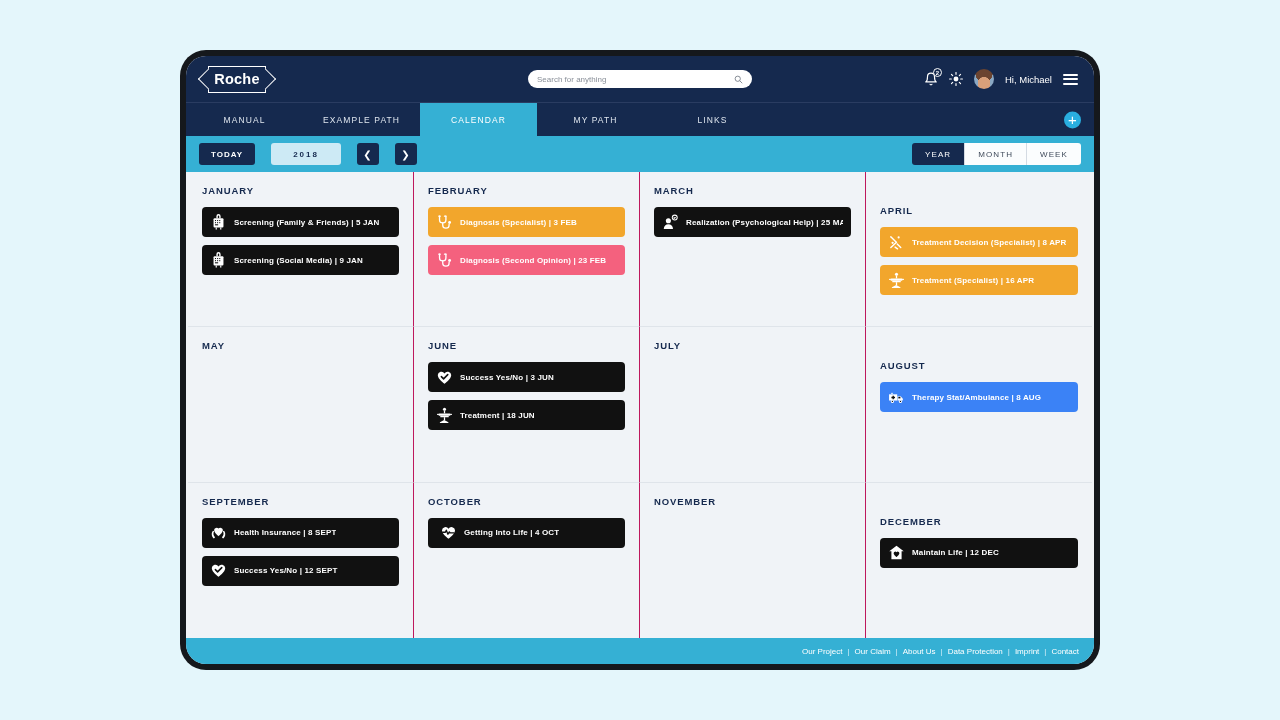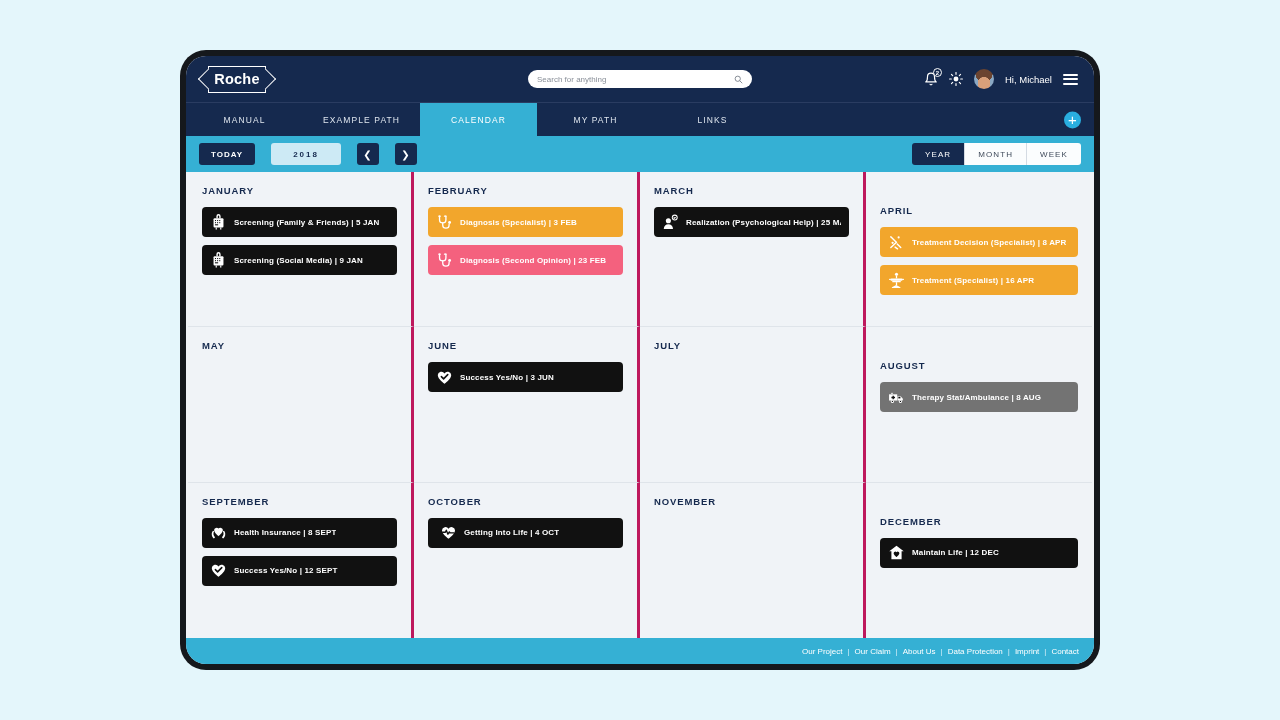--- a/index.html
+++ b/index.html
@@ -173,21 +173,21 @@
     flex: 1;
     background: #f0f3f7;
     display: grid;
     grid-template-columns: repeat(4, 1fr);
     grid-template-rows: repeat(3, 1fr);
     padding: 0 2px;
     overflow: hidden;
   }
   .month-cell {
     padding: 13px 14px 0 14px;
-    border-right: 3px solid #be185d;
+    border-right: 1px solid #be185d;
     border-bottom: 1px solid #dfe4ea;
     overflow: hidden;
   }
   .month-cell:nth-child(4n) { border-right: none; margin-top: 20px; }
   .month-cell:nth-child(n+9) { border-bottom: none; }
   .month-name {
     color: #15294e;
     font-size: 9.5px; font-weight: bold;
     letter-spacing: .9px;
     margin-bottom: 11px;
@@ -428,27 +428,42 @@
           <div class="month-name">JUNE</div>
           <div class="event-card" style="background: rgb(17, 17, 17);">
             <span class="ev-icon">
               <svg viewBox="0 0 24 24">
                 <path d="M12 21S2.5 14.5 2.5 8.6A5.1 5.1 0 0112 6.3a5.1 5.1 0 019.5 2.3C21.5 14.5 12 21 12 21z" fill="#fff"></path>
                 <path d="M7.6 10.8l3.1 3.1 5.9-5.9" fill="none" stroke="#111" stroke-width="2.2" stroke-linecap="round" stroke-linejoin="round"></path>
               </svg>
             </span>
             <span class="event-label">Success Yes/No | 3 JUN</span>
           </div>
+          <div class="event-card" style="background: rgb(17, 17, 17);">
+            <span class="ev-icon">
+              <svg viewBox="0 0 24 24" fill="#fff">
+                <circle cx="12" cy="3.2" r="2.2"></circle>
+                <rect x="11.1" y="5" width="1.8" height="4"></rect>
+                <rect x="3.5" y="9" width="17" height="3.2" rx="1.2"></rect>
+                <rect x="6" y="12.2" width="12" height="2.4" rx="1"></rect>
+                <rect x="11.1" y="14.4" width="1.8" height="4.5"></rect>
+                <path d="M5.5 21.5l6-3 6 3v1.2h-12z"></path>
+                <rect x="1.5" y="9.6" width="2.6" height="1.8" rx=".8"></rect>
+                <rect x="19.9" y="9.6" width="2.6" height="1.8" rx=".8"></rect>
+              </svg>
+            </span>
+            <span class="event-label">Treatment | 18 JUN</span>
+          </div>
         </div>
         <div class="month-cell">
           <div class="month-name">JULY</div>
         </div>
         <div class="month-cell">
           <div class="month-name">AUGUST</div>
-          <div class="event-card" style="background: #737373;">
+          <div class="event-card" style="background: #3b82f6;">
             <span class="ev-icon">
               <svg viewBox="0 0 24 24" fill="#fff">
                 <path d="M1.5 7.5h11.5v8.8H1.5z"></path>
                 <path d="M13.5 10.2h4.3l3.2 3.4v2.7h-7.5z"></path>
                 <rect x="14.6" y="11" width="2.9" height="2.3" fill="#111"></rect>
                 <circle cx="6.2" cy="17.6" r="2.2"></circle>
                 <circle cx="17.6" cy="17.6" r="2.2"></circle>
                 <circle cx="6.2" cy="17.6" r="0.9" fill="#111"></circle>
                 <circle cx="17.6" cy="17.6" r="0.9" fill="#111"></circle>
                 <path d="M6.4 9.4h1.9v1.6h1.6v1.9H8.3v1.6H6.4v-1.6H4.8v-1.9h1.6z" fill="#111"></path>

